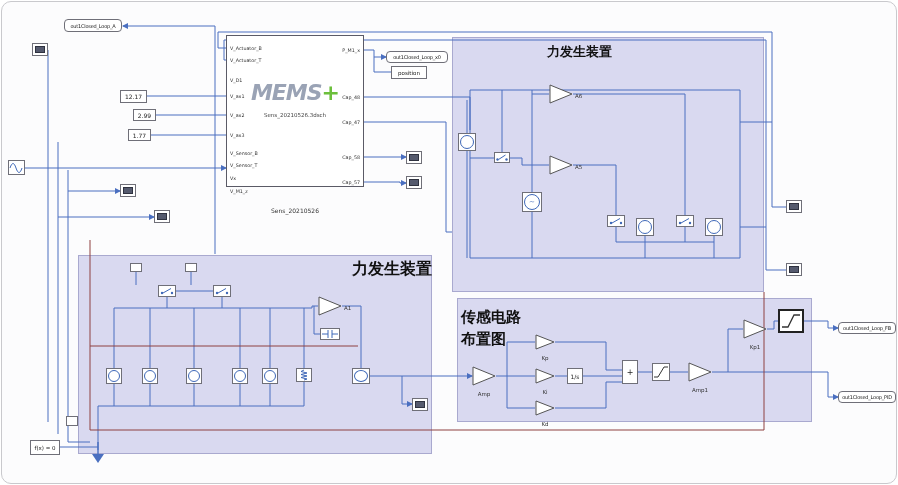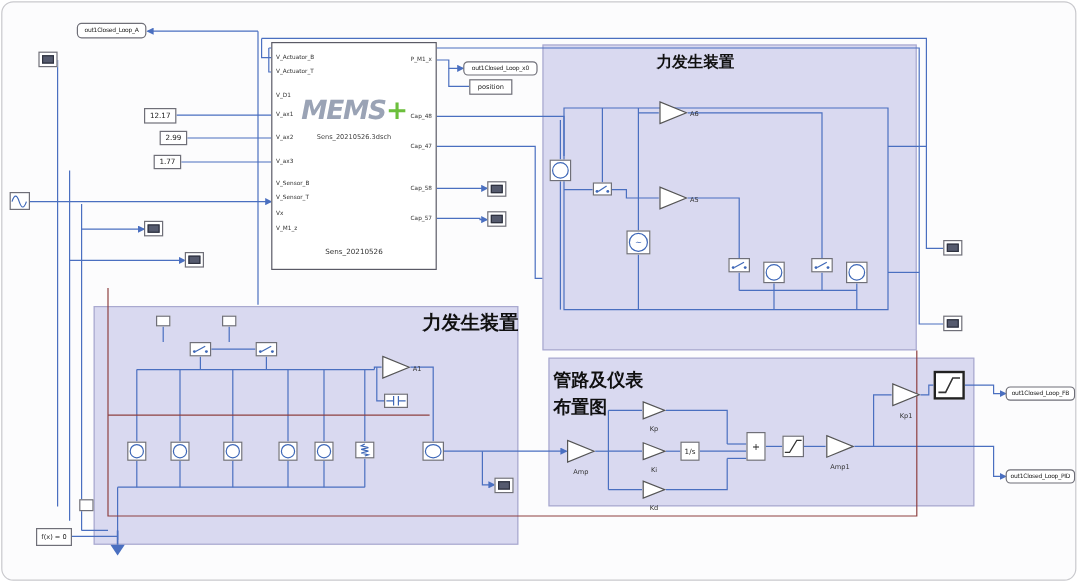--- a/index.html
+++ b/index.html
@@ -9,40 +9,40 @@
   .region-label{position:absolute;font-weight:bold;color:#101010;white-space:nowrap;z-index:2;font-family:"DejaVu Sans",sans-serif}
   svg.wires{position:absolute;left:0;top:0;z-index:3;pointer-events:none}
   .blk{position:absolute;background:#fff;border:1px solid #6f6f78;display:flex;align-items:center;justify-content:center;font-size:6px;color:#222;z-index:4;white-space:nowrap;overflow:hidden}
   .outport{border-radius:4px;font-size:5px;letter-spacing:-0.2px}
   .caption{position:absolute;top:calc(100% + 1px);left:50%;transform:translateX(-50%);font-size:5.5px;color:#333;white-space:nowrap}
   .caption-r{position:absolute;left:calc(100% + 2px);top:50%;transform:translateY(-50%);font-size:5.5px;color:#333;white-space:nowrap}
   .scope{padding:2px}
   .scope-inner{width:100%;height:100%;background:#555a6e;border:1px solid #2f3240}
   .circ{width:100%;height:100%;border:1px solid #3f68b8;border-radius:50%;display:flex;align-items:center;justify-content:center;color:#3f68b8;font-size:7px;line-height:1}
   .tri{position:absolute;z-index:4}
-  .mems{position:absolute;left:224px;top:33px;width:138px;height:190px;background:#fff;border:1px solid #5a5a66;z-index:4}
+  .mems{position:absolute;left:224px;top:33px;width:138px;height:152px;background:#fff;border:1px solid #5a5a66;z-index:4}
   .port-l{position:absolute;left:3px;font-size:4.8px;color:#333;white-space:nowrap}
   .port-r{position:absolute;right:3px;font-size:4.8px;color:#333;white-space:nowrap}
   .mems-logo{position:absolute;left:0;right:0;top:44px;text-align:center;font-size:22px;font-style:italic;font-weight:bold;color:#9aa3b5;letter-spacing:-1px}
   .mems-logo .plus{color:#6cbf3c;font-style:normal}
   .mems-sub{position:absolute;left:0;right:0;top:76px;text-align:center;font-size:5.5px;color:#444}
   .mems-cap{position:absolute;left:224px;top:205px;width:138px;text-align:center;font-size:6px;color:#333;z-index:4}
 </style>
 </head>
 <body>
 
 <div class="frame">
 
   <div class="region" style="left:450px;top:35px;width:312px;height:255px"></div>
   <div class="region" style="left:76px;top:253px;width:354px;height:199px"></div>
   <div class="region" style="left:455px;top:296px;width:355px;height:124px"></div>
 
   <div class="region-label" style="left:545px;top:41px;font-size:13px">力发生装置</div>
   <div class="region-label" style="left:350px;top:257px;font-size:16px">力发生装置</div>
-  <div class="region-label" style="left:459px;top:306px;font-size:15px">管路及仪表</div>
+  <div class="region-label" style="left:459px;top:306px;font-size:15px">传感电路</div>
   <div class="region-label" style="left:459px;top:328px;font-size:15px">布置图</div>
 
   <svg class="wires" width="896" height="483">
     <defs>
       <marker id="arw" markerWidth="6" markerHeight="6" refX="5" refY="3" orient="auto">
         <path d="M0,0 L6,3 L0,6 Z" fill="#4a6fc0"></path>
       </marker>
     </defs>
     <g stroke="#4a6fc0" stroke-width="1" fill="none">
       <path d="M213,24 H121" marker-end="url(#arw)"></path>

